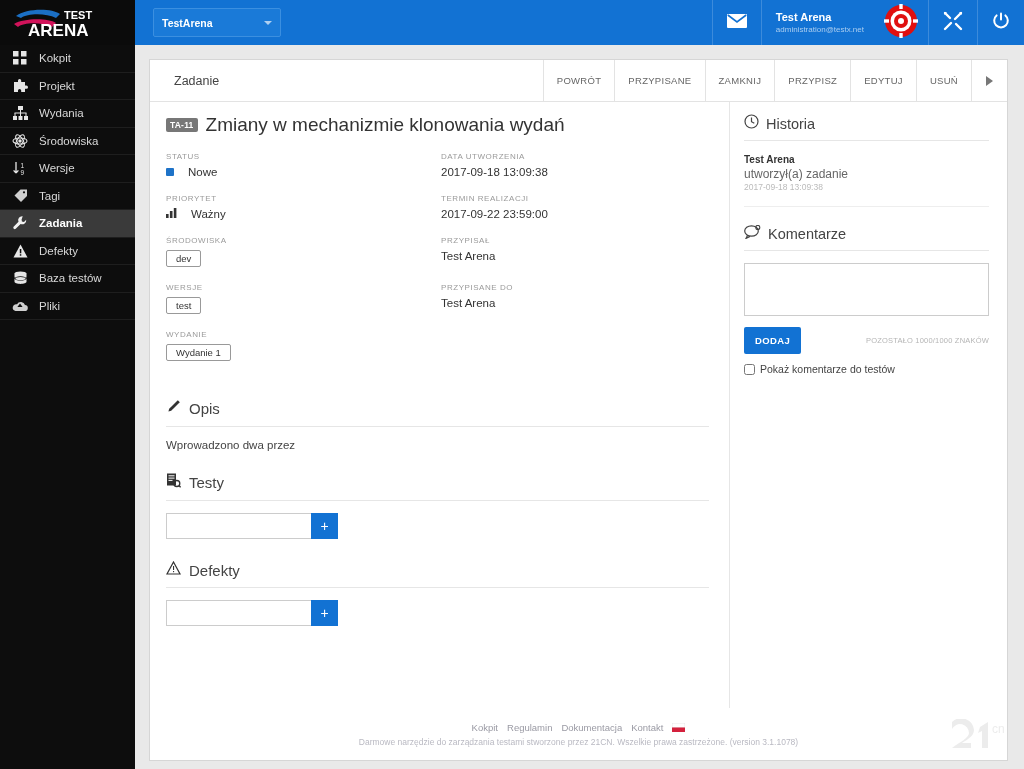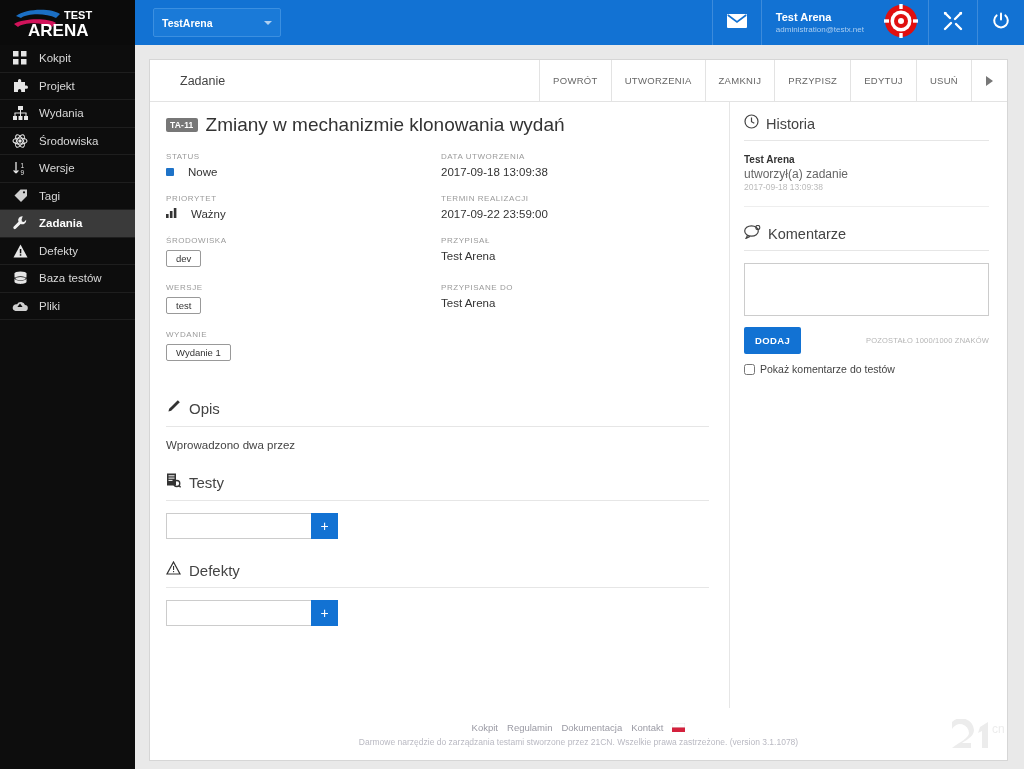--- a/index.html
+++ b/index.html
@@ -88,21 +88,21 @@
     display: flex; flex-direction: column;
   }
 
   
   .action-bar {
     height: 42px; border-bottom: 1px solid #e3e3e3;
     display: flex; align-items: stretch;
   }
   .ab-title {
     flex: 1; display: flex; align-items: center;
-    padding-left: 30px; font-size: 12.5px; color: #444;
+    padding-left: 24px; font-size: 12.5px; color: #444;
   }
   .ab-btn {
     display: flex; align-items: center; justify-content: center;
     padding: 0 13px;
     font-size: 9.5px; letter-spacing: .3px;
     color: #666; border-left: 1px solid #e3e3e3;
     cursor: pointer; white-space: nowrap;
   }
   .ab-more { width: 36px; }
   .ab-more .tri { width:0;height:0;border-top:5px solid transparent;border-bottom:5px solid transparent;border-left:7px solid #777; }
@@ -376,21 +376,21 @@
         </div>
       </div>
     </header>
 
     <div class="content-wrap">
       <div class="card">
 
         <div class="action-bar">
           <div class="ab-title">Zadanie</div>
           <div class="ab-btn">POWRÓT</div>
-          <div class="ab-btn">UTWORZENIA</div>
+          <div class="ab-btn">PRZYPISANE</div>
           <div class="ab-btn">ZAMKNIJ</div>
           <div class="ab-btn">PRZYPISZ</div>
           <div class="ab-btn">EDYTUJ</div>
           <div class="ab-btn">USUŃ</div>
           <div class="ab-btn ab-more">
             <span class="tri"></span>
           </div>
         </div>
 
         <div class="card-body">

